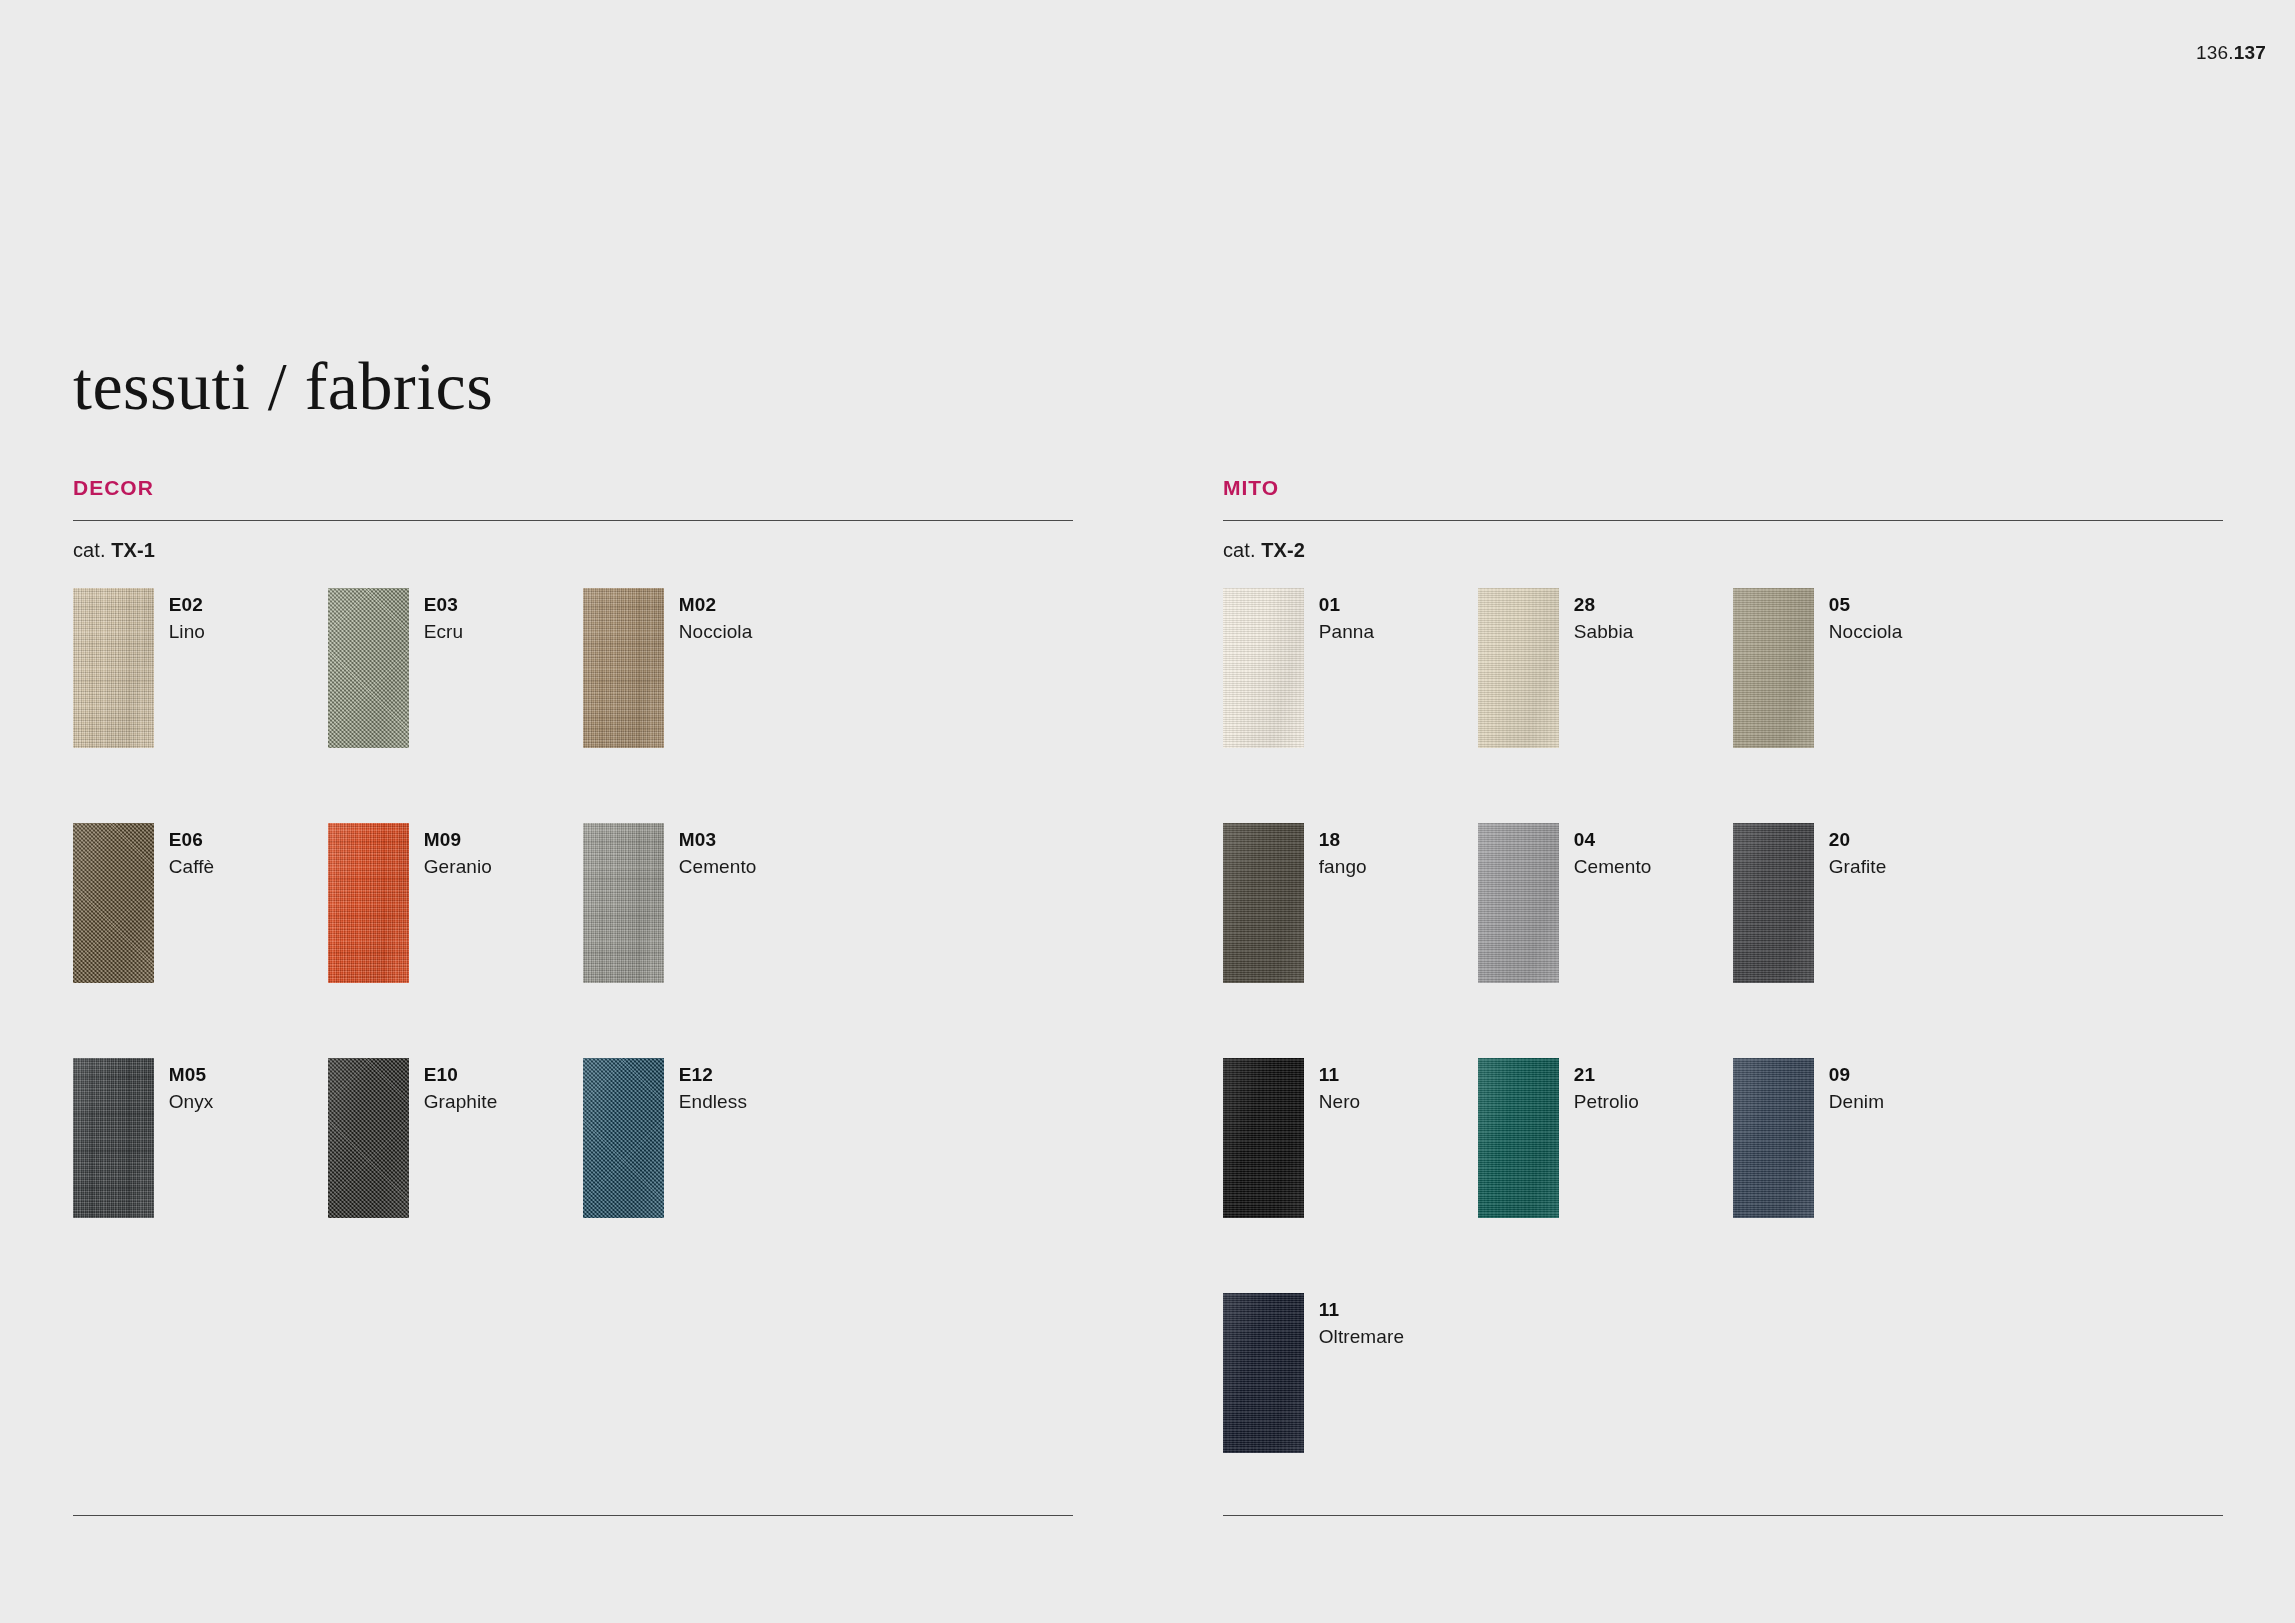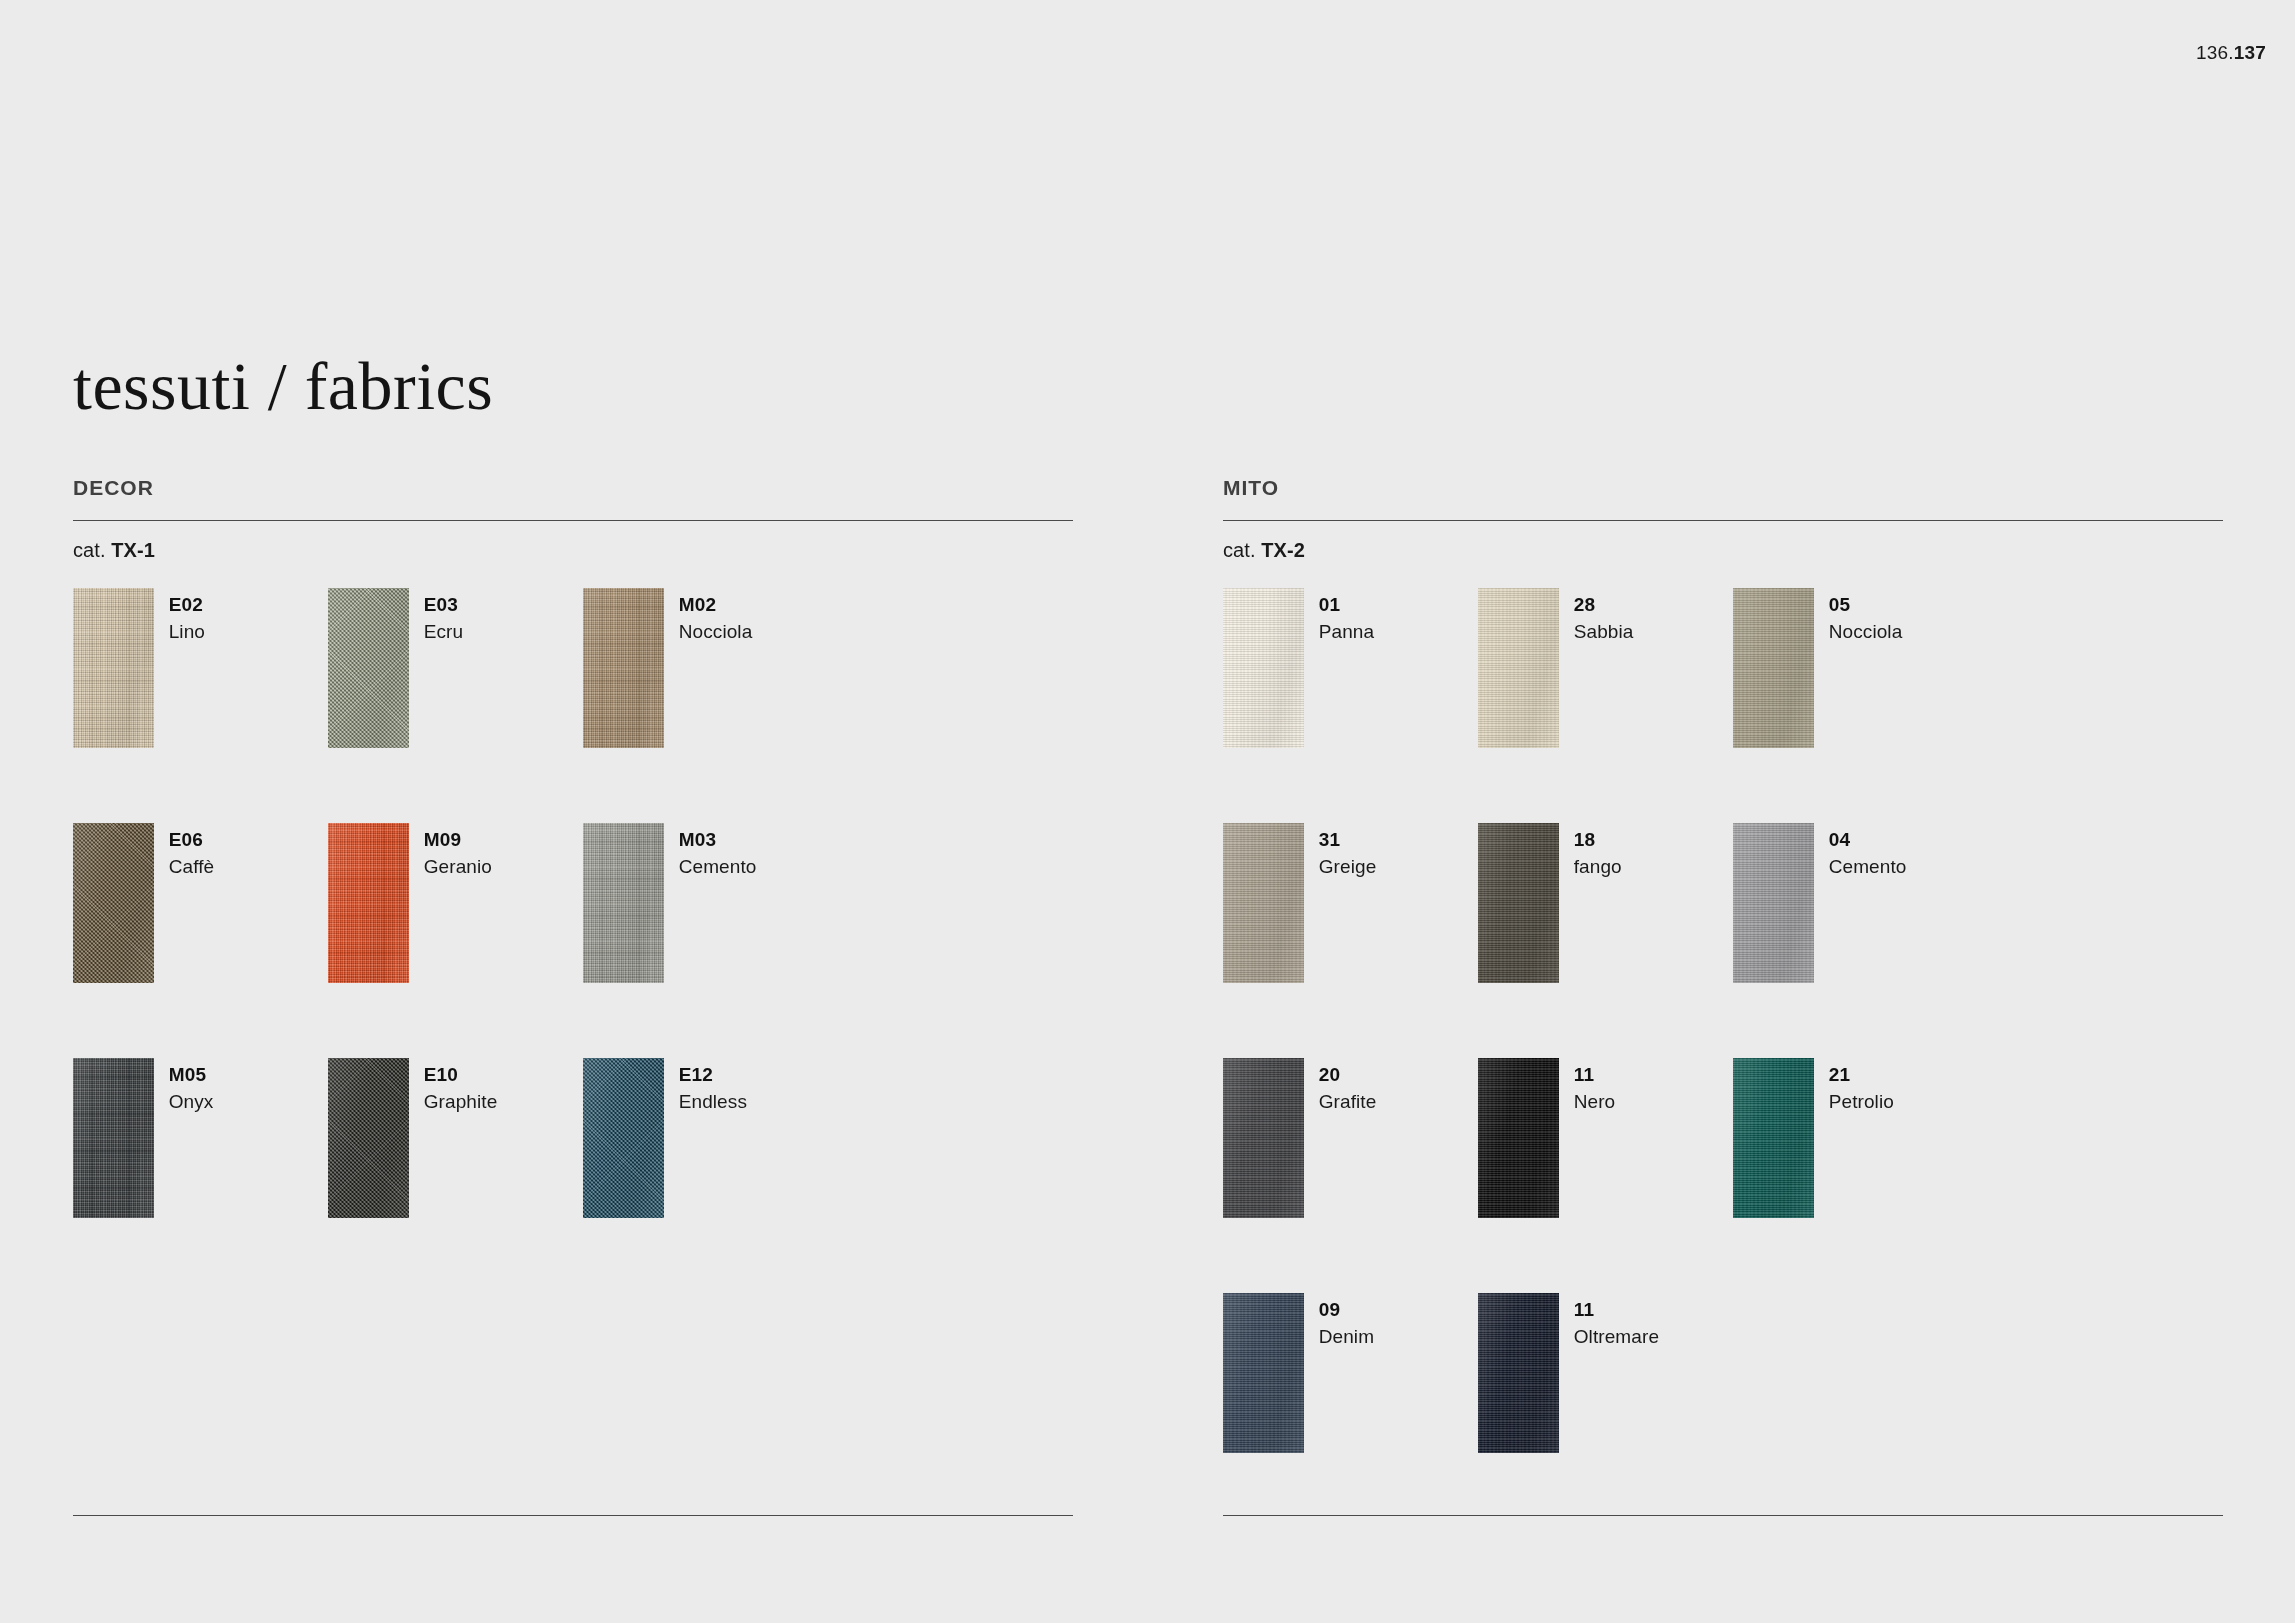--- a/index.html
+++ b/index.html
@@ -48,21 +48,21 @@
     position: absolute;
     top: 477px;
   }
   .column-left  { left: 73px;   width: 1000px; }
   .column-right { left: 1223px; width: 1000px; }
 
   .group-name {
     font-size: 21px;
     font-weight: 700;
     letter-spacing: 1px;
-    color: #404040;
+    color: #be185d;
     line-height: 1;
     margin: 0 0 22px 0;
   }
   .group-rule {
     width: 100%;
     height: 0.9px;
     background: #4a4a4a;
     margin: 0;
   }
   .group-cat {
@@ -306,30 +306,20 @@
         <div class="swatch-chip" style="background: rgb(164, 157, 134);">
           <div class="tex rib"></div>
           <div class="tex sheen"></div>
         </div>
         <div class="swatch-meta">
           <div class="swatch-code">05</div>
           <div class="swatch-name">Nocciola</div>
         </div>
       </div>
       <div class="swatch-cell">
-        <div class="swatch-chip" style="background: rgb(168, 159, 142);">
-          <div class="tex rib"></div>
-          <div class="tex sheen"></div>
-        </div>
-        <div class="swatch-meta">
-          <div class="swatch-code">31</div>
-          <div class="swatch-name">Greige</div>
-        </div>
-      </div>
-      <div class="swatch-cell">
         <div class="swatch-chip" style="background: rgb(74, 70, 59);">
           <div class="tex rib"></div>
           <div class="tex sheen"></div>
         </div>
         <div class="swatch-meta">
           <div class="swatch-code">18</div>
           <div class="swatch-name">fango</div>
         </div>
       </div>
       <div class="swatch-cell">

